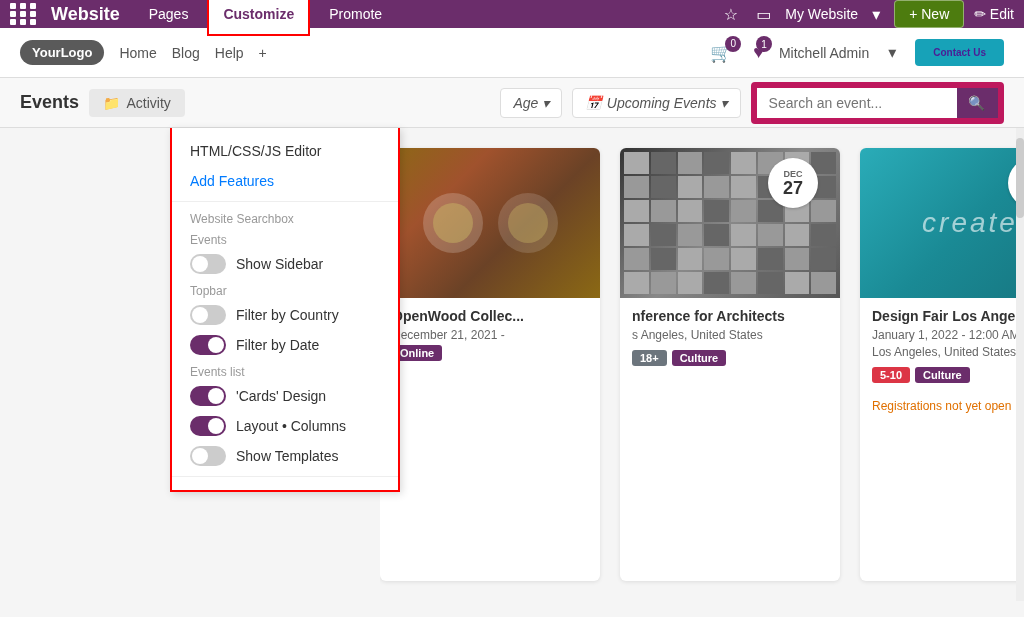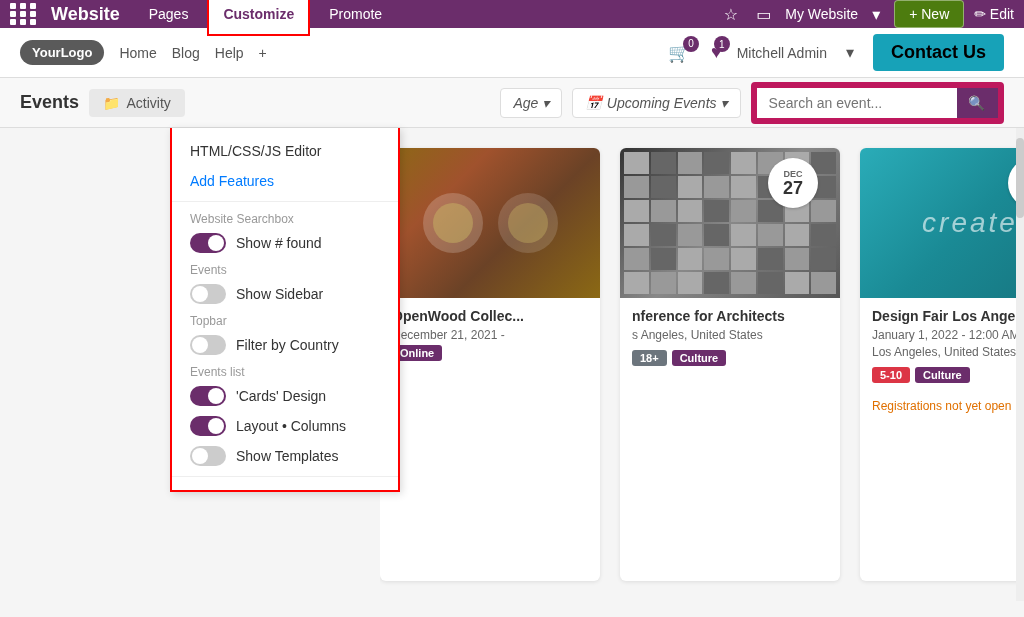--- a/index.html
+++ b/index.html
@@ -130,25 +130,25 @@
       border-radius: 50%;
       width: 16px;
       height: 16px;
       font-size: 10px;
       display: flex;
       align-items: center;
       justify-content: center;
     }
     .contact-btn {
       background: #17a2b8;
-      color: #000000;
+      color: #4c1d95;
       padding: 8px 18px;
       border-radius: 4px;
       cursor: pointer;
-      font-size: 18px;
+      font-size: 10px;
       font-weight: bold;
     }
     .admin-btn {
       color: #555;
       cursor: pointer;
       font-size: 14px;
     }
 
     
     .events-bar {
@@ -488,41 +488,41 @@
 </div>
 
 <div class="main-content">
 
   <div class="dropdown-panel">
     <div class="dropdown-item">HTML/CSS/JS Editor</div>
     <div class="dropdown-item blue">Add Features</div>
     <div class="dropdown-divider"></div>
 
     <div class="dropdown-section-label">Website Searchbox</div>
-    <div class="toggle-row">
-      <div class="toggle on">
-          <div class="toggle-knob"></div>
-        </div>
-      <span class="toggle-label">Show # found</span>
-    </div>
 
     <div class="dropdown-section-label">Events</div>
     <div class="toggle-row">
       <div class="toggle off">
           <div class="toggle-knob"></div>
         </div>
       <span class="toggle-label">Show Sidebar</span>
     </div>
 
     <div class="dropdown-section-label">Topbar</div>
     <div class="toggle-row">
       <div class="toggle off">
           <div class="toggle-knob"></div>
         </div>
       <span class="toggle-label">Filter by Country</span>
+    </div>
+    <div class="toggle-row">
+      <div class="toggle on">
+          <div class="toggle-knob"></div>
+        </div>
+      <span class="toggle-label">Filter by Date</span>
     </div>
 
     <div class="dropdown-section-label">Events list</div>
     <div class="toggle-row">
       <div class="toggle on">
           <div class="toggle-knob"></div>
         </div>
       <span class="toggle-label">'Cards' Design</span>
     </div>
     <div class="toggle-row">

